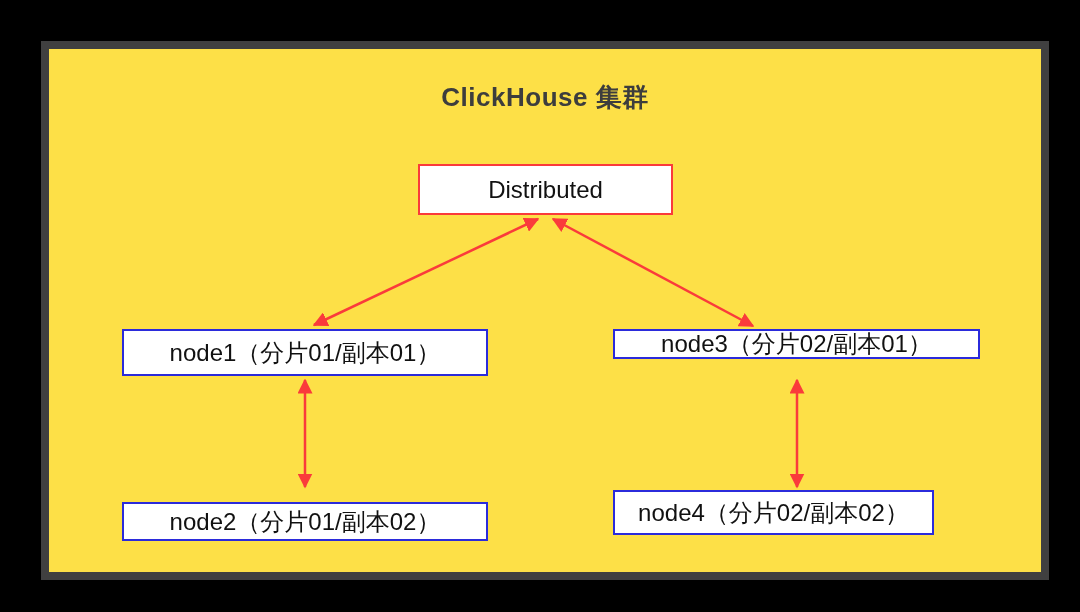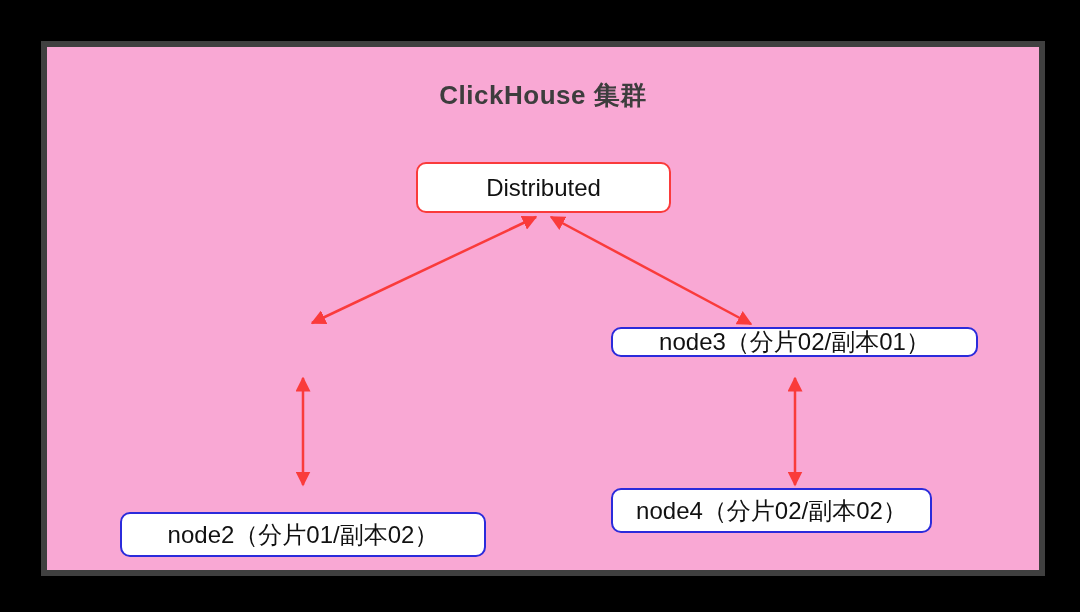--- a/index.html
+++ b/index.html
@@ -10,54 +10,54 @@
     background: #000000;
     font-family: "Liberation Sans", "DejaVu Sans", sans-serif;
     overflow: hidden;
   }
   .panel {
     position: absolute;
     left: 41px;
     top: 41px;
     width: 992px;
     height: 523px;
-    background: #f9a8d4;
-    border: 6px solid #404040;
+    background: #fde047;
+    border: 8px solid #404040;
   }
   .diagram-title {
     position: absolute;
     left: 0;
     top: 31px;
     width: 100%;
     text-align: center;
     font-size: 26px;
     font-weight: bold;
     color: #3d3d3d;
     letter-spacing: 0.5px;
   }
   .node-box {
     position: absolute;
     box-sizing: border-box;
     background: #ffffff;
-    border-radius: 10px;
+    border-radius: 0;
     display: flex;
     align-items: center;
     justify-content: center;
     font-size: 24px;
     color: #111111;
     white-space: nowrap;
     z-index: 2;
   }
   .red-box  { border: 2px solid #fa3b3b; }
   .blue-box { border: 2px solid #2b2bdb; }
 
   .box-distributed { left: 369px; top: 115px; width: 255px; height: 51px; }
   .box-node1 { left: 73px;  top: 280px; width: 366px; height: 47px; }
   .box-node3 { left: 564px; top: 280px; width: 367px; height: 30px; }
-  .box-node2 { left: 73px;  top: 465px; width: 366px; height: 45px; text-align: right; }
+  .box-node2 { left: 73px;  top: 453px; width: 366px; height: 39px; text-align: right; }
   .box-node4 { left: 564px; top: 441px; width: 321px; height: 45px; }
 
   svg.edges {
     position: absolute;
     left: 0;
     top: 0;
     width: 992px;
     height: 523px;
     z-index: 1;
   }
@@ -80,20 +80,21 @@
       </marker>
     </defs>
     <line x1="489" y1="170" x2="265" y2="276" marker-start="url(#arrow)" marker-end="url(#arrow)"></line>
     <line x1="504" y1="170" x2="704" y2="277" marker-start="url(#arrow)" marker-end="url(#arrow)"></line>
     <line x1="256" y1="331" x2="256" y2="438" marker-start="url(#arrow)" marker-end="url(#arrow)"></line>
     <line x1="748" y1="331" x2="748" y2="438" marker-start="url(#arrow)" marker-end="url(#arrow)"></line>
   </svg>
 
   <div class="node-box red-box box-distributed">Distributed</div>
 
+  <div class="node-box blue-box box-node1">node1（分片01/副本01）</div>
 
   <div class="node-box blue-box box-node3">node3（分片02/副本01）</div>
 
   <div class="node-box blue-box box-node2">node2（分片01/副本02）</div>
 
   <div class="node-box blue-box box-node4">node4（分片02/副本02）</div>
 
 </div>
 
 </body></html>

